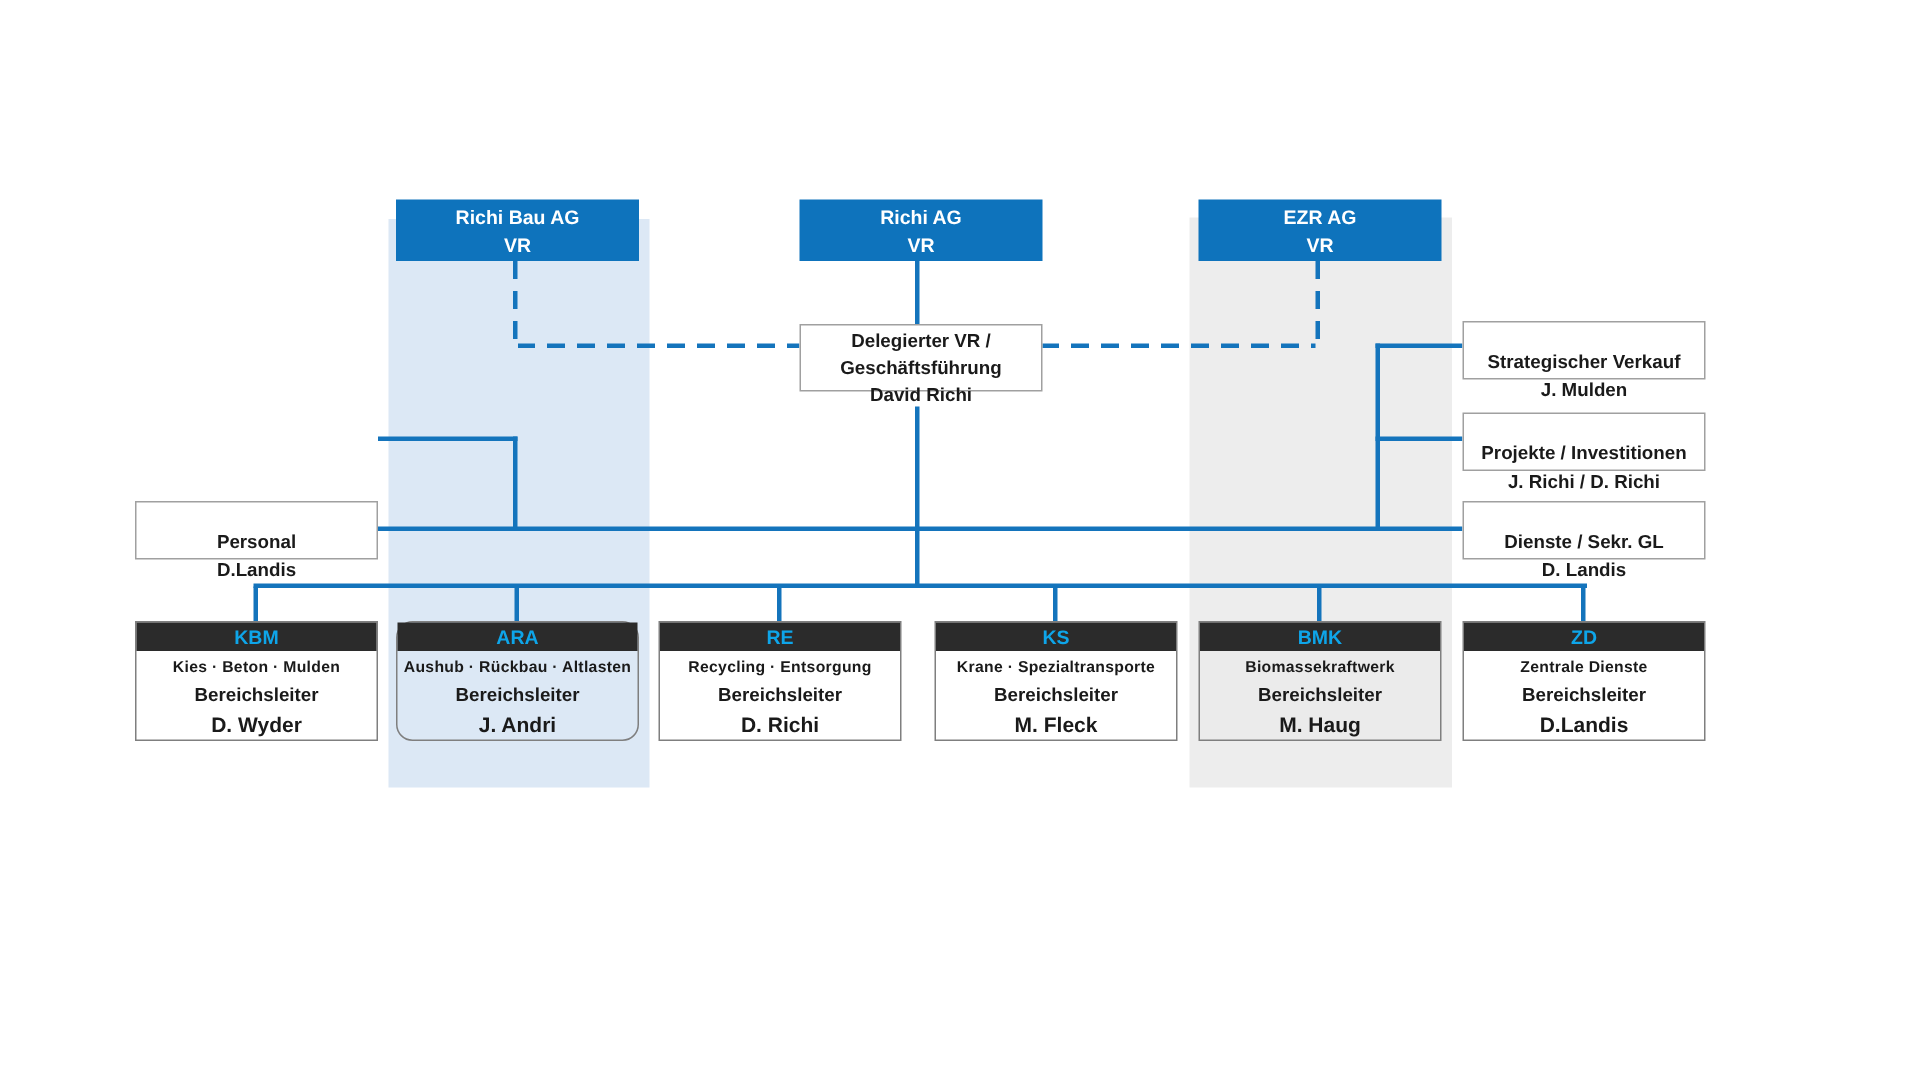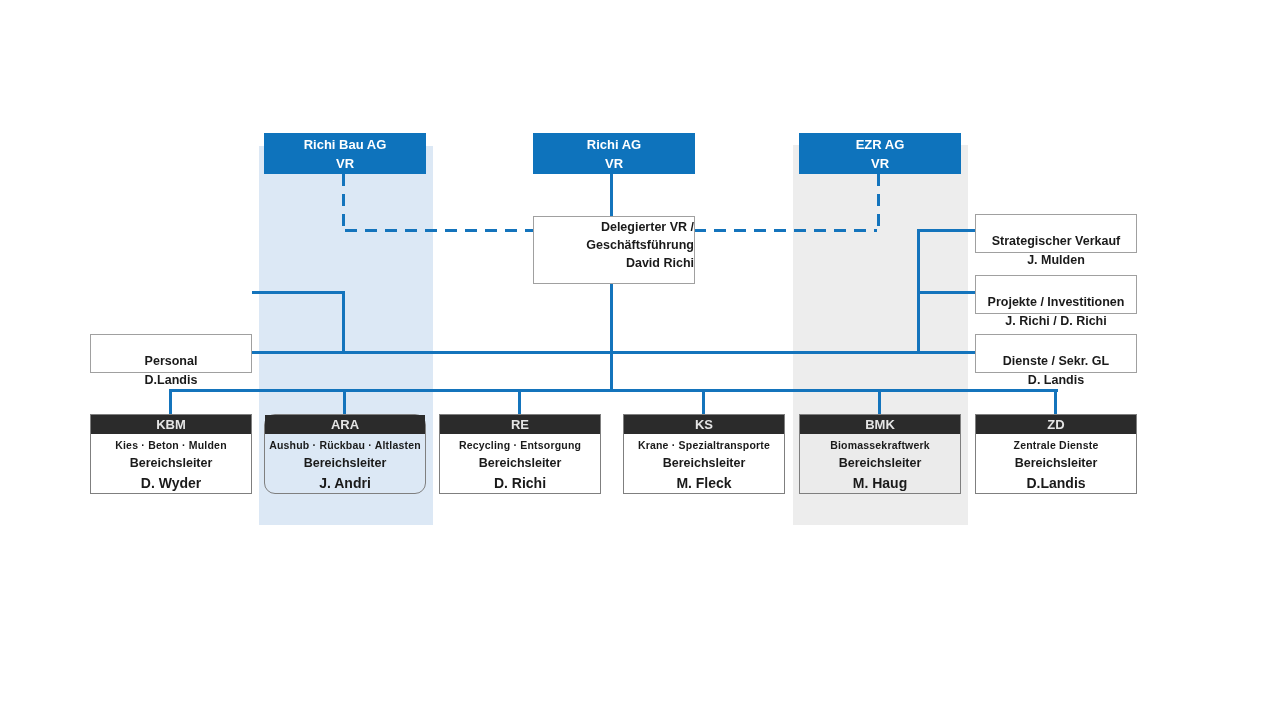--- a/index.html
+++ b/index.html
@@ -15,32 +15,32 @@
   .line{position:absolute;background:#1474bc;z-index:2;}
   .dash-h{position:absolute;z-index:2;background:repeating-linear-gradient(90deg,#1474bc 0 12px,transparent 12px 20px);}
   .dash-v{position:absolute;z-index:2;background:repeating-linear-gradient(180deg,#1474bc 0 12px,transparent 12px 20px);}
 
   .box{position:absolute;z-index:3;box-sizing:border-box;text-align:center;font-weight:bold;}
   .vr-box{
     background:#0e73bc;color:#ffffff;width:162px;height:41px;
     font-size:13px;line-height:19px;padding-top:2px;
   }
   .ceo-box{
-    background:#ffffff;border:1px solid #a0a0a0;width:162px;height:68px;
-    font-size:12.5px;line-height:18px;padding-top:1px;text-align:right;
+    background:#ffffff;border:1px solid #a0a0a0;width:162px;height:45px;
+    font-size:12.5px;line-height:18px;padding-top:1px;
   }
   .side-box{
     background:#ffffff;border:1px solid #a0a0a0;width:162px;height:39px;
     font-size:12.5px;line-height:18.5px;padding-top:17px;
   }
   .dept-box{
     width:162px;height:80px;border:1px solid #7f7f7f;background:#ffffff;
   }
   .dept-box .hdr{
-    background:#2b2b2b;color:#e5e5e5;height:19px;line-height:19px;font-size:13px;
+    background:#2b2b2b;color:#0ea5e9;height:19px;line-height:19px;font-size:13px;
   }
   .dept-box .desc{font-size:10.5px;line-height:16px;margin-top:3px;letter-spacing:0.2px;}
   .dept-box .role{font-size:12.5px;line-height:20px;}
   .dept-box .name{font-size:14px;line-height:20px;}
   .body-blue{background:#dce8f5;border-radius:11px;}
   .body-gray{background:#ebebeb;}
 </style>
 </head>
 <body>
 

